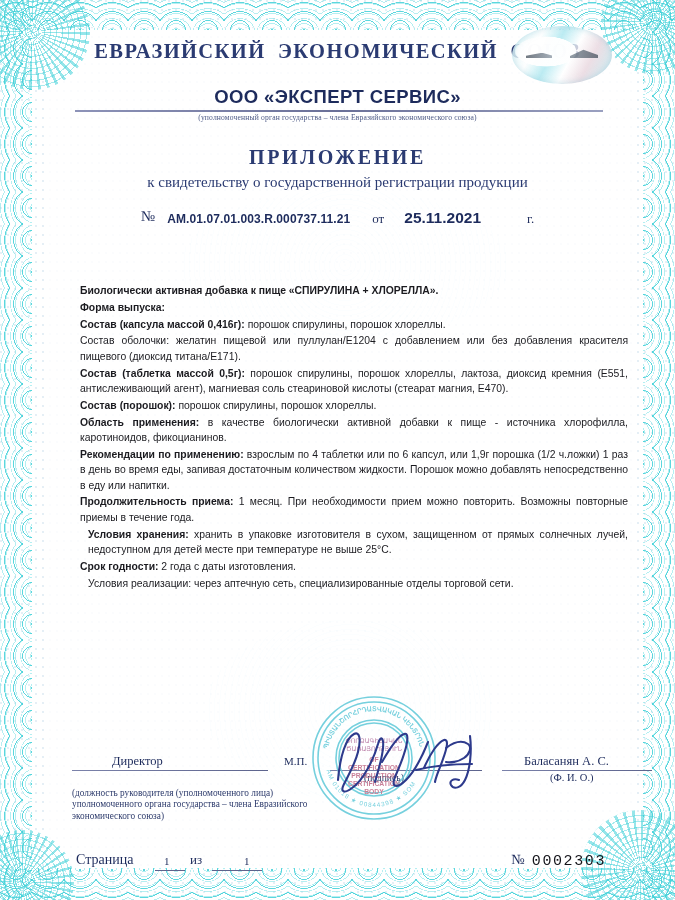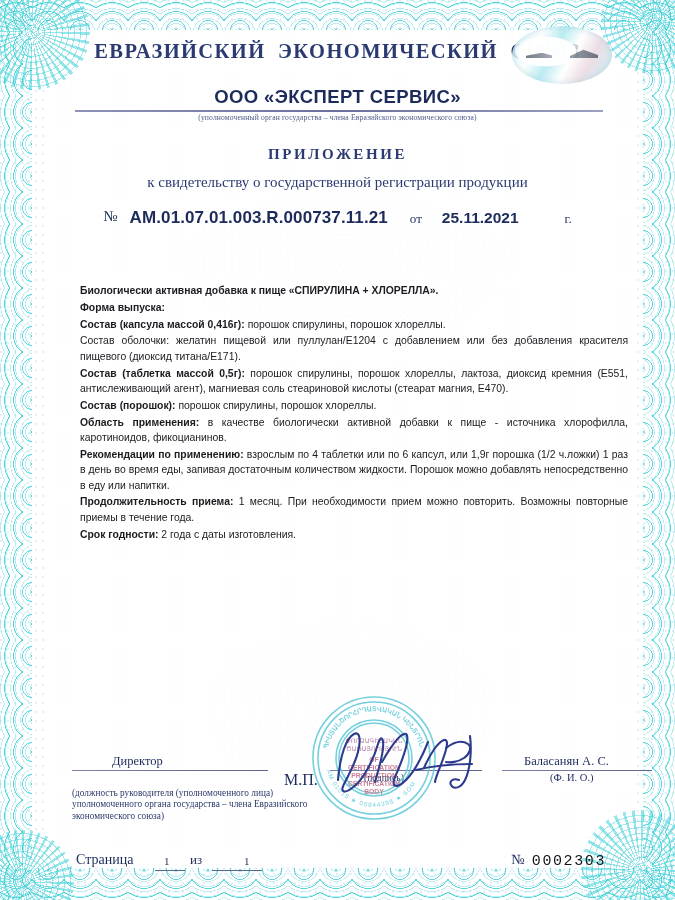--- a/index.html
+++ b/index.html
@@ -102,31 +102,31 @@
      color:#1d2b5c;letter-spacing:.4px;}
 
   .rule{position:absolute;left:75px;top:110px;width:528px;height:2px;
      background:linear-gradient(90deg,#8d93b8,#6a7098 50%,#9aa0c0);}
 
   .org-note{position:absolute;left:0;top:113px;width:675px;text-align:center;
      font-family:"Liberation Serif",serif;font-size:7.6px;color:#4d5a86;
      letter-spacing:.15px;}
 
   .doc-title{position:absolute;left:0;top:146px;width:675px;text-align:center;
-     font-family:"Liberation Serif",serif;font-size:15px;font-weight:700;
+     font-family:"Liberation Serif",serif;font-size:20px;font-weight:700;
      letter-spacing:2.6px;color:#2b3b72;}
 
   .doc-sub{position:absolute;left:0;top:174px;width:675px;text-align:center;
      font-family:"Liberation Serif",serif;font-size:15px;color:#2b3b72;}
 
   
   .numline{position:absolute;left:0;top:208px;width:675px;text-align:center;
      font-family:"Liberation Serif",serif;color:#1d2b5c;white-space:nowrap;}
   .numline .lbl{font-size:15px;vertical-align:2px;}
-  .numline .regno{font-family:"Liberation Sans",sans-serif;font-size:17px;
+  .numline .regno{font-family:"Liberation Sans",sans-serif;font-size:12px;
      font-weight:700;letter-spacing:.1px;margin-left:12px;}
   .numline .ot{font-size:13px;margin-left:22px;}
   .numline .date{font-family:"Liberation Sans",sans-serif;font-size:15.5px;
      font-weight:700;margin-left:20px;}
   .numline .g{font-size:13px;margin-left:46px;}
 
   
   .body{position:absolute;left:72px;top:283px;width:548px;
         font-family:"Liberation Sans",sans-serif;font-size:10.4px;
         line-height:15.4px;color:#1b1b20;margin-left:8px;}
@@ -140,21 +140,21 @@
   .sig{position:absolute;left:72px;top:746px;width:540px;height:120px;
        font-family:"Liberation Serif",serif;color:#1d2b5c;}
 
   .sig-line{position:absolute;height:1.2px;
        background:linear-gradient(90deg,#7b82aa,#5d648d);}
   .sl-post{left:0;top:24px;width:196px;}
   .sl-sign{left:258px;top:24px;width:152px;}
   .sl-name{left:430px;top:24px;width:150px;}
 
   .post{position:absolute;left:40px;top:8px;font-size:12.5px;}
-  .mp{position:absolute;left:212px;top:25px;font-size:16px;font-family:Liberation Serif, serif;}
+  .mp{position:absolute;left:212px;top:9px;font-size:11px;font-family:Liberation Serif, serif;}
   .sign-cap{position:absolute;left:292px;top:26px;font-size:9.6px;}
   .name{position:absolute;left:452px;top:8px;font-size:12.5px;}
   .fio{position:absolute;left:478px;top:26px;font-size:10.5px;}
 
   .post-note{position:absolute;left:0;top:42px;width:250px;
        font-size:9.3px;line-height:11.4px;color:#2c3a6b;}
 
   
   .hand{position:absolute;left:248px;top:-28px;width:190px;height:80px;z-index:9;}
 
@@ -247,25 +247,31 @@
 
       <p>
         <b>Рекомендации по применению:</b><span> взрослым по 4 таблетки или по 6 капсул, или 1,9г порошка (1/2 ч.ложки) 1 раз в день во время еды, запивая достаточным количеством жидкости. Порошок можно добавлять непосредственно в еду или напитки.</span>
       </p>
 
       <p>
         <b>Продолжительность приема:</b><span> 1 месяц. При необходимости прием можно повторить. Возможны повторные приемы в течение года.</span>
       </p>
 
 
+      <p class="ind">
+        <b>Условия хранения:</b><span> хранить в упаковке изготовителя в сухом, защищенном от прямых солнечных лучей, недоступном для детей месте при температуре не выше 25°С.</span>
+      </p>
 
       <p class="last">
         <b>Срок годности:</b><span> 2 года с даты изготовления.</span>
       </p>
 
+      <p class="last pad ind">
+        <span>Условия реализации:</span><span> через аптечную сеть, специализированные отделы торговой сети.</span>
+      </p>
     </div>
 
     <div class="sig">
 
       <svg class="stamp" viewBox="0 0 128 128">
         <g fill="none" stroke="#5ec8d8" stroke-width="1.6">
           <circle cx="64" cy="64" r="61"></circle>
           <circle cx="64" cy="64" r="56"></circle>
           <circle cx="64" cy="64" r="38"></circle>
           <circle cx="64" cy="64" r="35"></circle>

